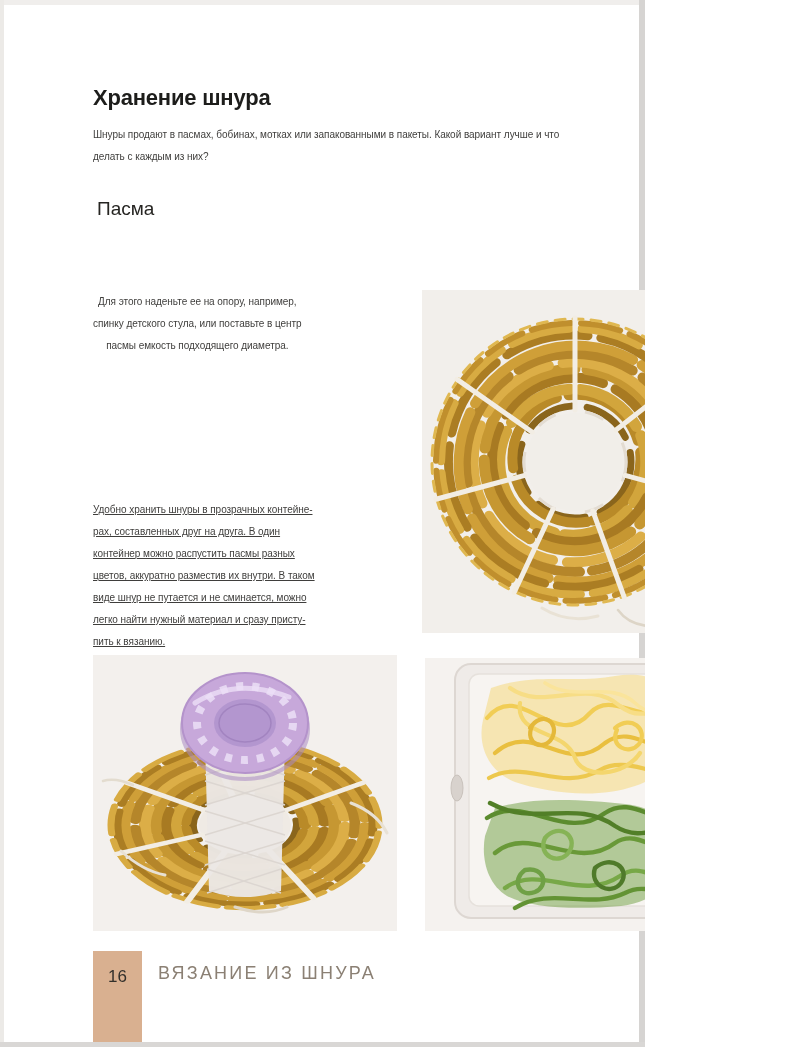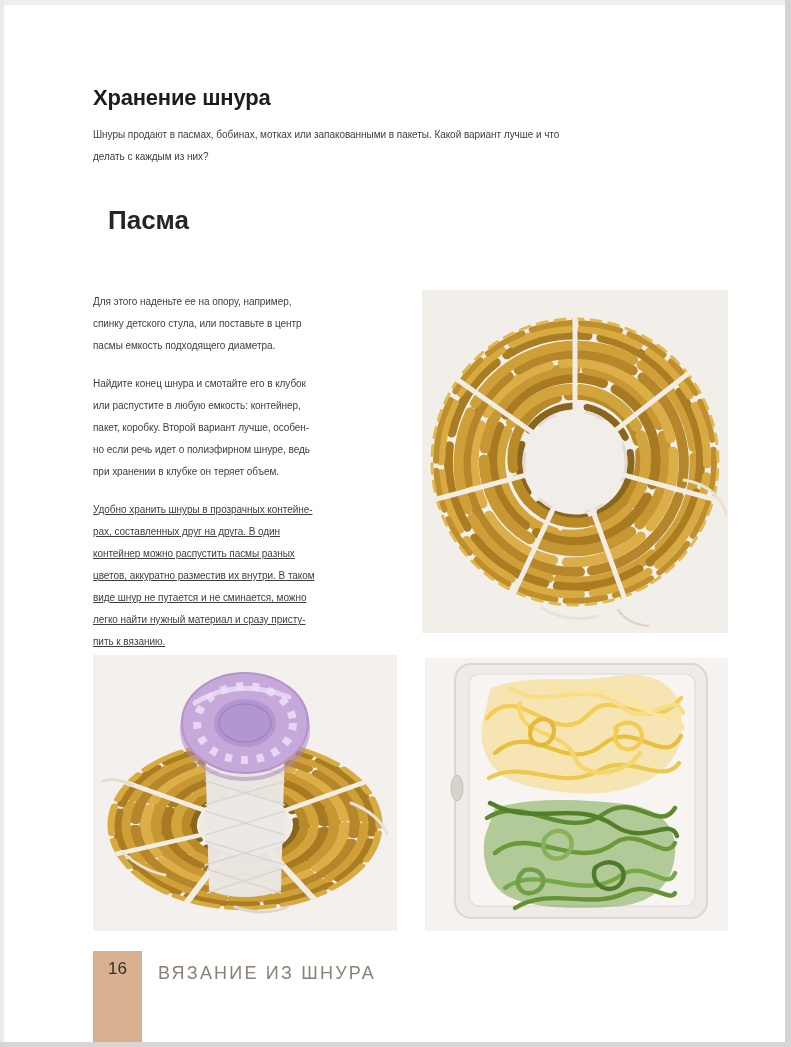--- a/index.html
+++ b/index.html
@@ -1,59 +1,59 @@
 <!DOCTYPE html>
 <html lang="ru" style="--heading: #1d1d1b; --text: #3f3e3c; --accent_tan: #d9b090; --page_number: #33302b; --footer_text: #8b8074; --cord_yellow: #c8982f; --cord_yellow_light: #f0cd5f; --cord_green: #6fa045; --lid_purple: #c7a8da; --photo_background: #f2efeb;"><head>
 <meta charset="utf-8">
 <style>
   html,body{margin:0;padding:0;background:#ffffff;}
   .page{
-    position:relative;width:791px;height:1047px;background:#ffffff;
+    position:relative;width:645px;height:1047px;background:#ffffff;
     overflow:hidden;font-family:"Liberation Sans",sans-serif;
   }
   
   .edge{position:absolute;}
   .edge-top{left:0;top:0;width:791px;height:5px;background:#f0eeec;}
   .edge-left{left:0;top:0;width:4px;height:1047px;background:#eceae7;}
   .edge-right{right:0;top:0;width:6px;height:1047px;background:#d6d4d2;}
   .edge-bottom{left:0;bottom:0;width:791px;height:5px;background:#d9d7d5;}
 
   .page-title{
     position:absolute;left:93px;top:86px;margin:0;
     font-size:22px;line-height:24px;font-weight:700;
     color:var(--heading,#1d1d1b);letter-spacing:-0.2px;
   }
   .section-heading{
-    position:absolute;left:93px;top:192px;margin:15px;
-    font-size:26px;line-height:26px;font-weight:700;color:#262522;
+    position:absolute;left:93px;top:192px;margin:4px;
+    font-size:19px;line-height:26px;font-weight:400;color:#262522;
   }
   .para{
     position:absolute;margin:0;white-space:pre;
     font-size:10px;line-height:22px;color:var(--text,#3f3e3c);
     letter-spacing:-0.05px;
   }
   .para-intro{left:93px;top:124px;}
   .para-section{left:93px;top:229px;}
-  .para-col-1{left:93px;top:291px;}
+  .para-col-1{left:93px;top:291px;text-align:center;}
   .para-col-2{left:93px;top:373px;}
   .para-col-3{left:93px;top:499px;text-decoration:underline;}
 
   figure{margin:0;position:absolute;}
   figure svg{display:block;}
   .photo-1{left:422px;top:290px;width:306px;height:343px;}
   .photo-2{left:93px;top:655px;width:304px;height:276px;}
   .photo-3{left:425px;top:658px;width:303px;height:273px;}
 
   .folio-box{
     position:absolute;left:93px;top:951px;width:49px;height:91px;
     background:var(--accent_tan,#d9b090);
     text-align:center;
   }
   .folio-number{
-    display:block;padding-top:8px;
+    display:block;padding-top:16px;
     font-size:17px;line-height:20px;color:var(--page_number,#33302b);
   }
   .running-title{
     position:absolute;left:158px;top:965px;
     font-size:18px;line-height:16px;letter-spacing:2.2px;
     color:var(--footer_text,#8b8074);
   }
 </style>
 </head>
 <body>
@@ -66,25 +66,20 @@
 
   <h1 class="page-title">Хранение шнура</h1>
   <p class="para para-intro">Шнуры продают в пасмах, бобинах, мотках или запакованными в пакеты. Какой вариант лучше и что
 делать с каждым из них?</p>
 
   <h2 class="section-heading">Пасма</h2>
 
   <p class="para para-col-1">Для этого наденьте ее на опору, например,
 спинку детского стула, или поставьте в центр
 пасмы емкость подходящего диаметра.</p>
-  <p class="para para-col-2">Найдите конец шнура и смотайте его в клубок
-или распустите в любую емкость: контейнер,
-пакет, коробку. Второй вариант лучше, особен-
-но если речь идет о полиэфирном шнуре, ведь
-при хранении в клубке он теряет объем.</p>
   <p class="para para-col-3">Удобно хранить шнуры в прозрачных контейне-
 рах, составленных друг на друга. В один
 контейнер можно распустить пасмы разных
 цветов, аккуратно разместив их внутри. В таком
 виде шнур не путается и не сминается, можно
 легко найти нужный материал и сразу присту-
 пить к вязанию.</p>
 
   <figure class="photo-1" role="img" aria-label="Пасма желтого шнура, сложенная кольцом">
     <svg width="306" height="343" viewBox="0 0 306 343">

